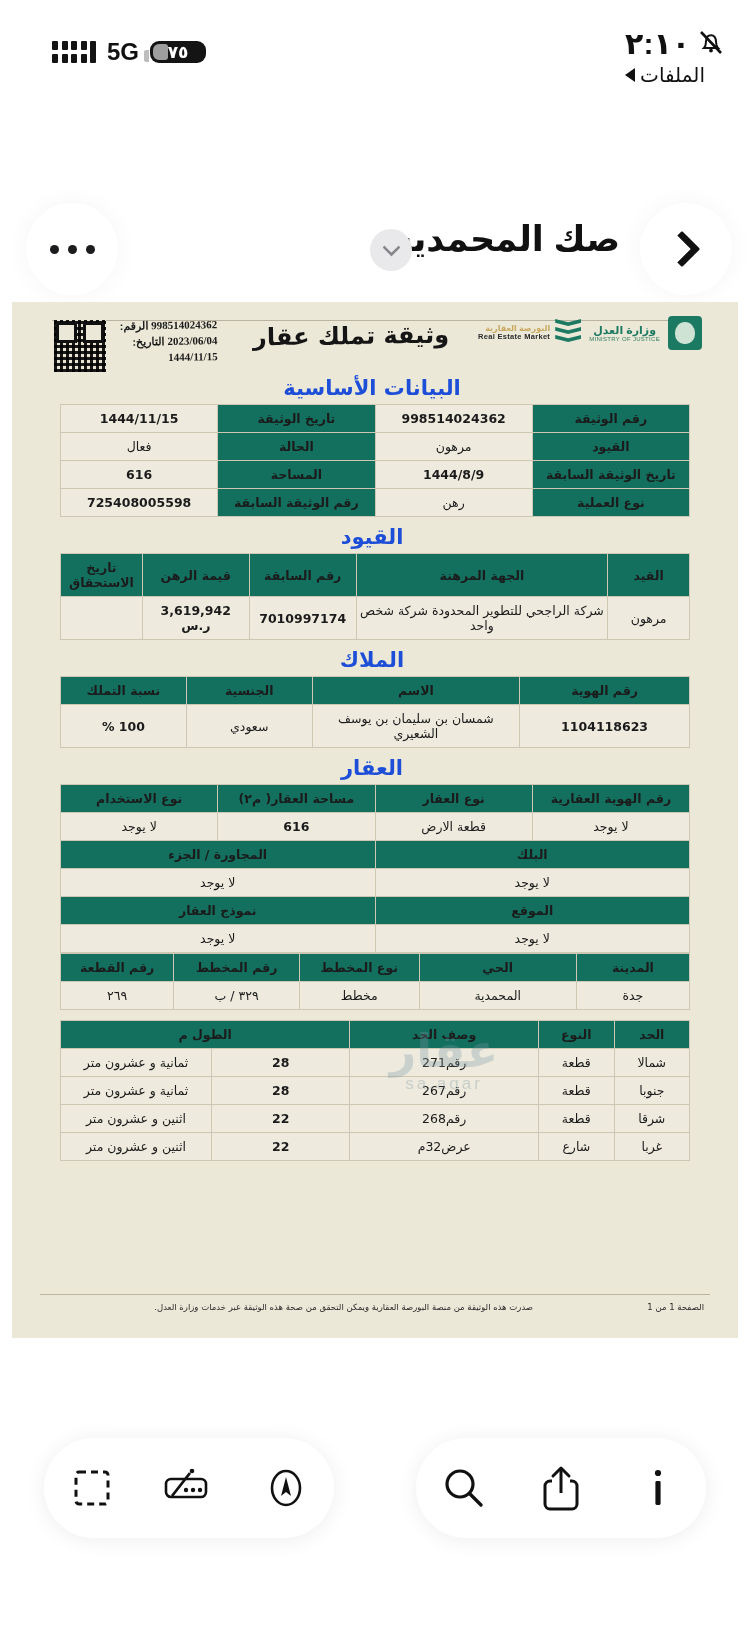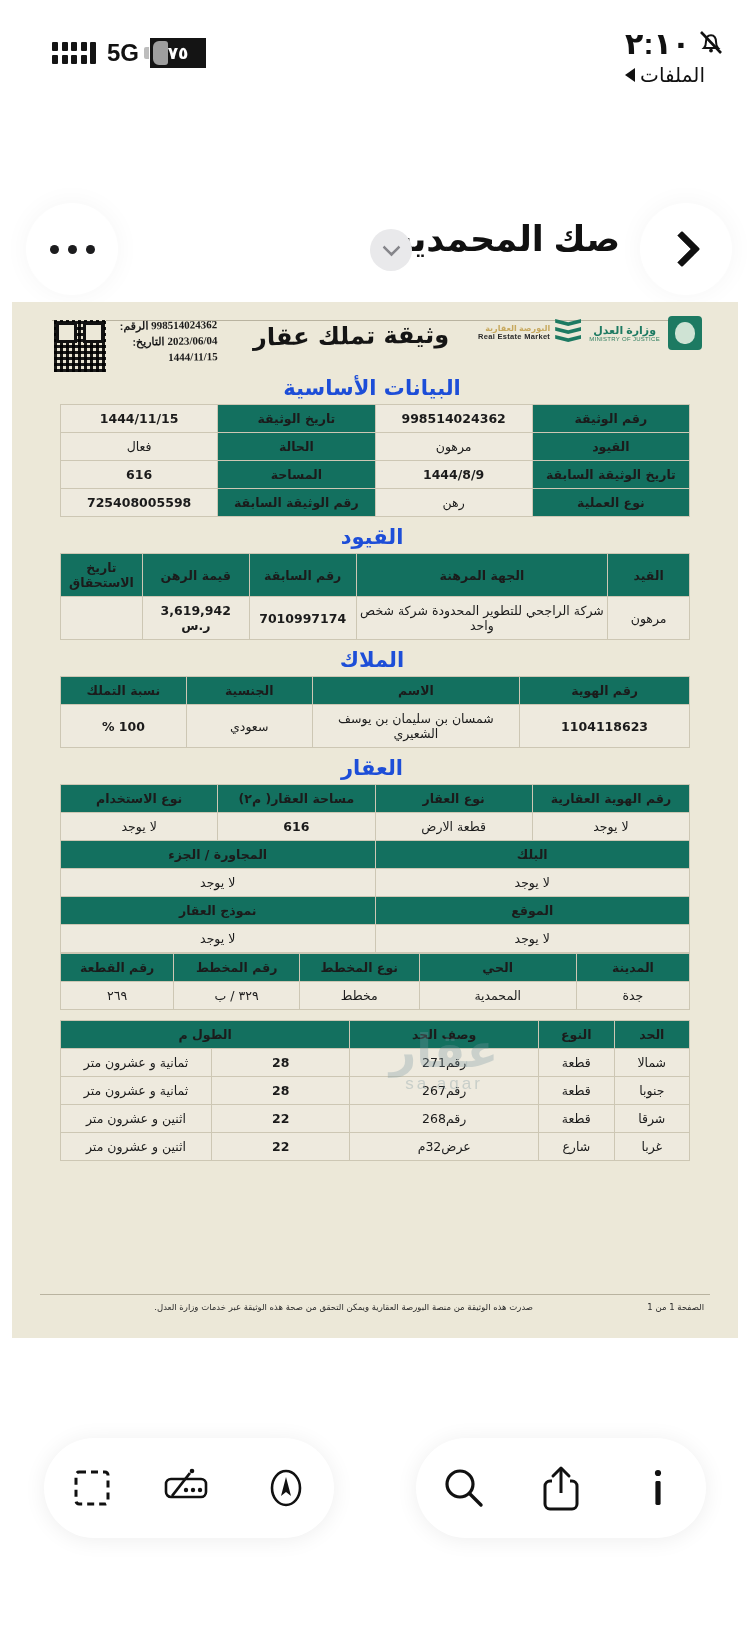--- a/index.html
+++ b/index.html
@@ -15,22 +15,22 @@
   
   .statusbar {
     position: absolute; top: 0; left: 0; width: 750px; height: 95px;
     background: #ffffff;
   }
   .sb-left {
     position: absolute; left: 52px; top: 38px;
     display: flex; align-items: center; gap: 11px;
   }
   .battery {
-    position: relative; width: 56px; height: 30px;
-    background: #141414; border-radius: 0;
+    position: relative; width: 56px; height: 22px;
+    background: #141414; border-radius: 9px;
     display: flex; align-items: center; justify-content: center;
   }
   .battery::before {
     content: ""; position: absolute; left: -6px; top: 9px;
     width: 5px; height: 12px; background: #bdbdbd;
     border-radius: 2px 0 0 2px;
   }
   .battery-fill {
     position: absolute; left: 3px; top: 3px; bottom: 3px; width: 15px;
     background: #9e9e9e; border-radius: 6px 3px 3px 6px;

